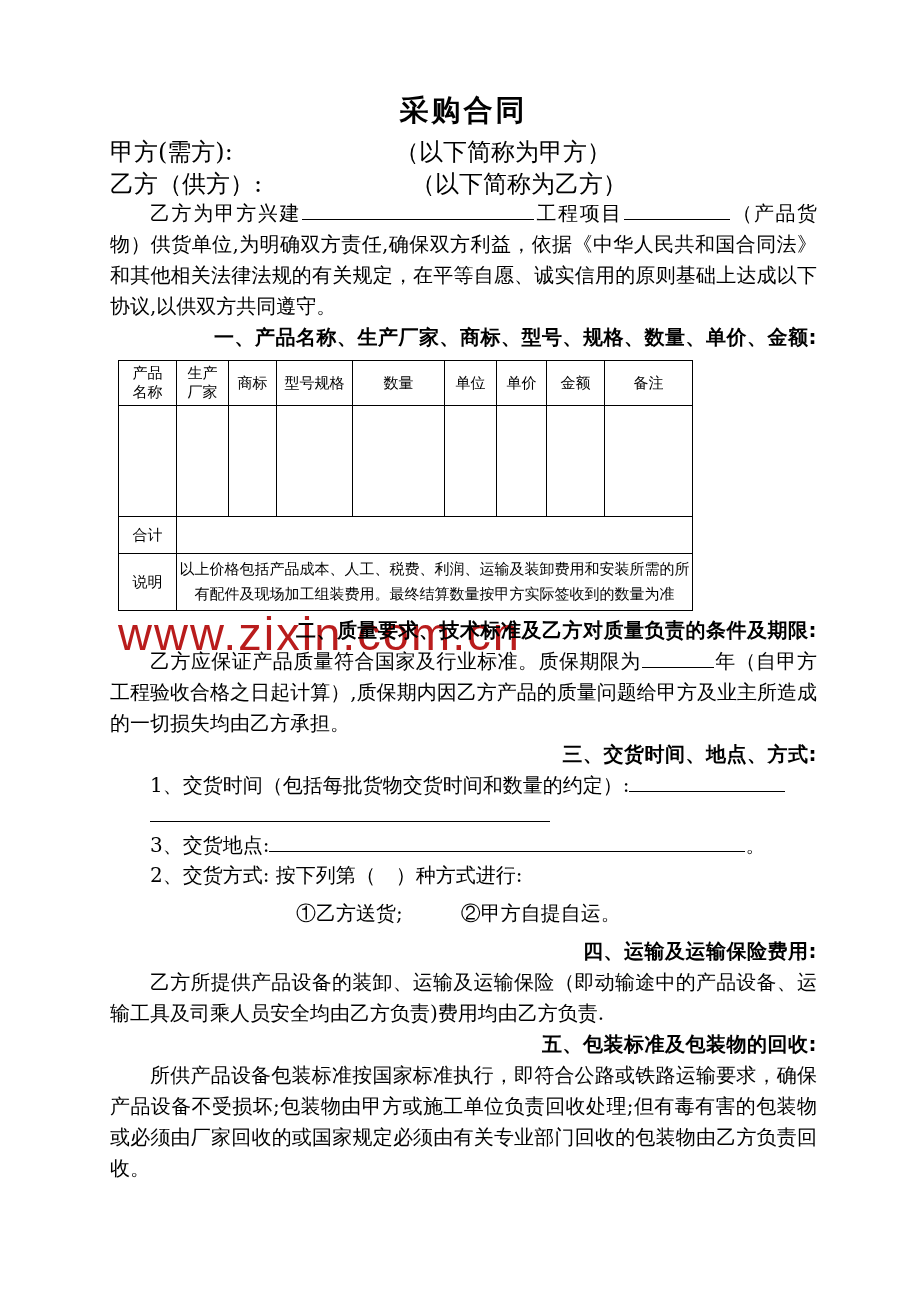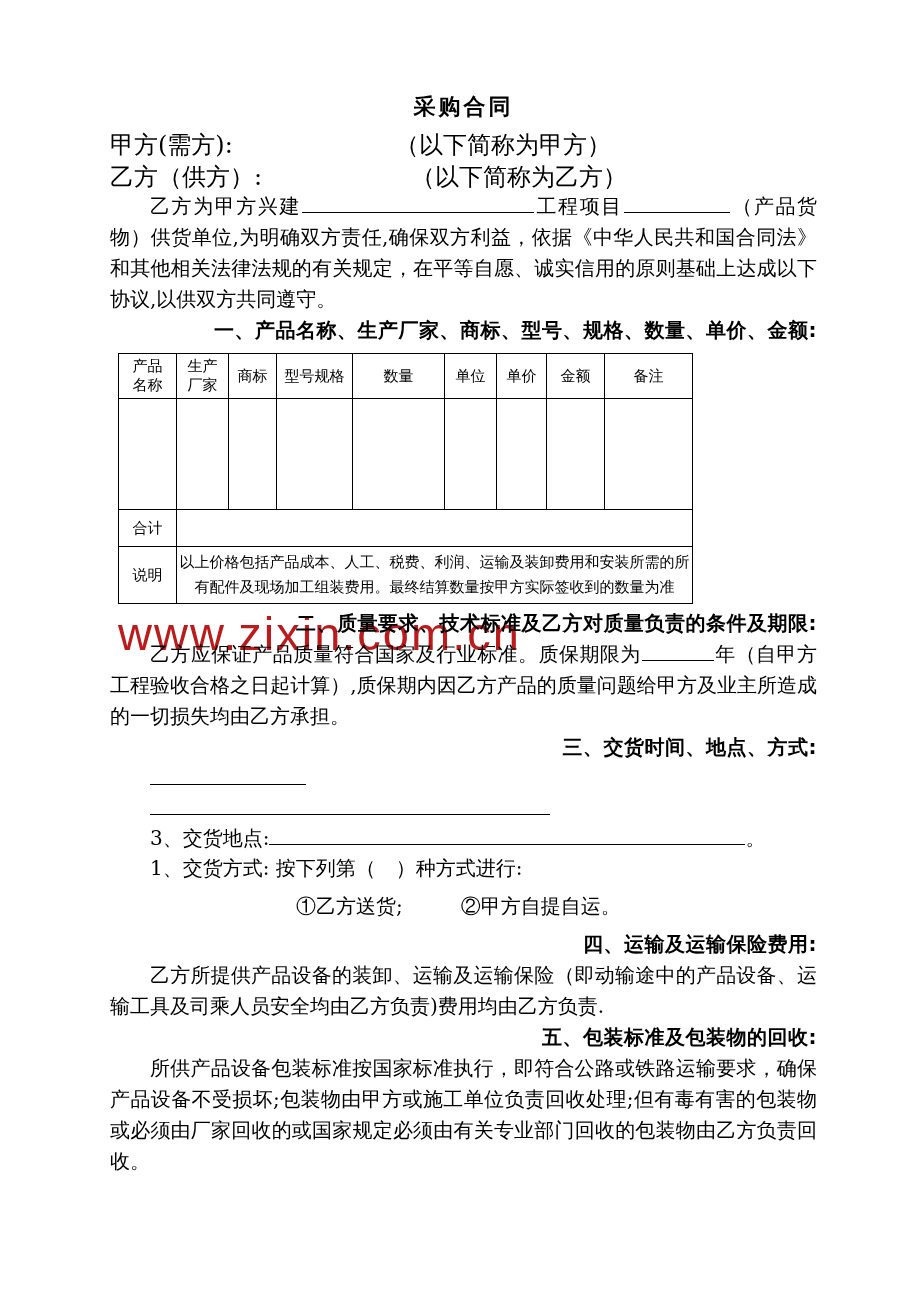--- a/index.html
+++ b/index.html
@@ -32,21 +32,21 @@
     z-index: 0;
     font-weight: 400;
   }
   .content {
     position: relative;
     z-index: 2;
     padding: 0 103px 0 110px;
   }
   .doc-title {
     text-align: center;
-    font-size: 22px;
+    font-size: 29px;
     font-weight: bold;
     font-family: "DejaVu Sans", "Liberation Sans", sans-serif;
     letter-spacing: 3px;
     margin: 0;
     padding-top: 96px;
     line-height: 1.0;
   }
   .party-line {
     font-size: 24px;
     line-height: 27px;
@@ -235,27 +235,27 @@
       </tbody>
     </table>
 
     <div class="sec-head sp4">二、质量要求、技术标准及乙方对质量负责的条件及期限:</div>
 
     <p class="para"><span>乙方应保证产品质量符合国家及行业标准。质保期限为</span><span class="blank b-yr"></span><span>年（自甲方工程验收合格之日起计算）,质保期内因乙方产品的质量问题给甲方及业主所造成的一切损失均由乙方承担。</span></p>
 
 
     <div class="sec-head">三、交货时间、地点、方式:</div>
 
-    <div class="item-line"><span class="u-fill uf1"></span></div>
+    <div class="item-line"><span>1、交货时间（包括每批货物交货时间和数量的约定）:</span><span class="u-fill uf1"></span></div>
 
     <div class="item-line"><span class="u-fill uf2"></span></div>
 
     <div class="item-line"><span>3、交货地点:</span><span class="u-fill uf3"></span><span>。</span></div>
 
-    <div class="item-line">1、交货方式: 按下列第（　）种方式进行:</div>
+    <div class="item-line">2、交货方式: 按下列第（　）种方式进行:</div>
 
     <div class="methods"><span>①乙方送货;</span><span class="gap-md"></span><span>②甲方自提自运。</span></div>
 
     <div class="sec-head">四、运输及运输保险费用:</div>
 
     <p class="para">乙方所提供产品设备的装卸、运输及运输保险（即动输途中的产品设备、运输工具及司乘人员安全均由乙方负责)费用均由乙方负责.</p>
 
     <div class="sec-head">五、包装标准及包装物的回收:</div>
 
     <p class="para">所供产品设备包装标准按国家标准执行，即符合公路或铁路运输要求，确保产品设备不受损坏;包装物由甲方或施工单位负责回收处理;但有毒有害的包装物或必须由厂家回收的或国家规定必须由有关专业部门回收的包装物由乙方负责回收。</p>

